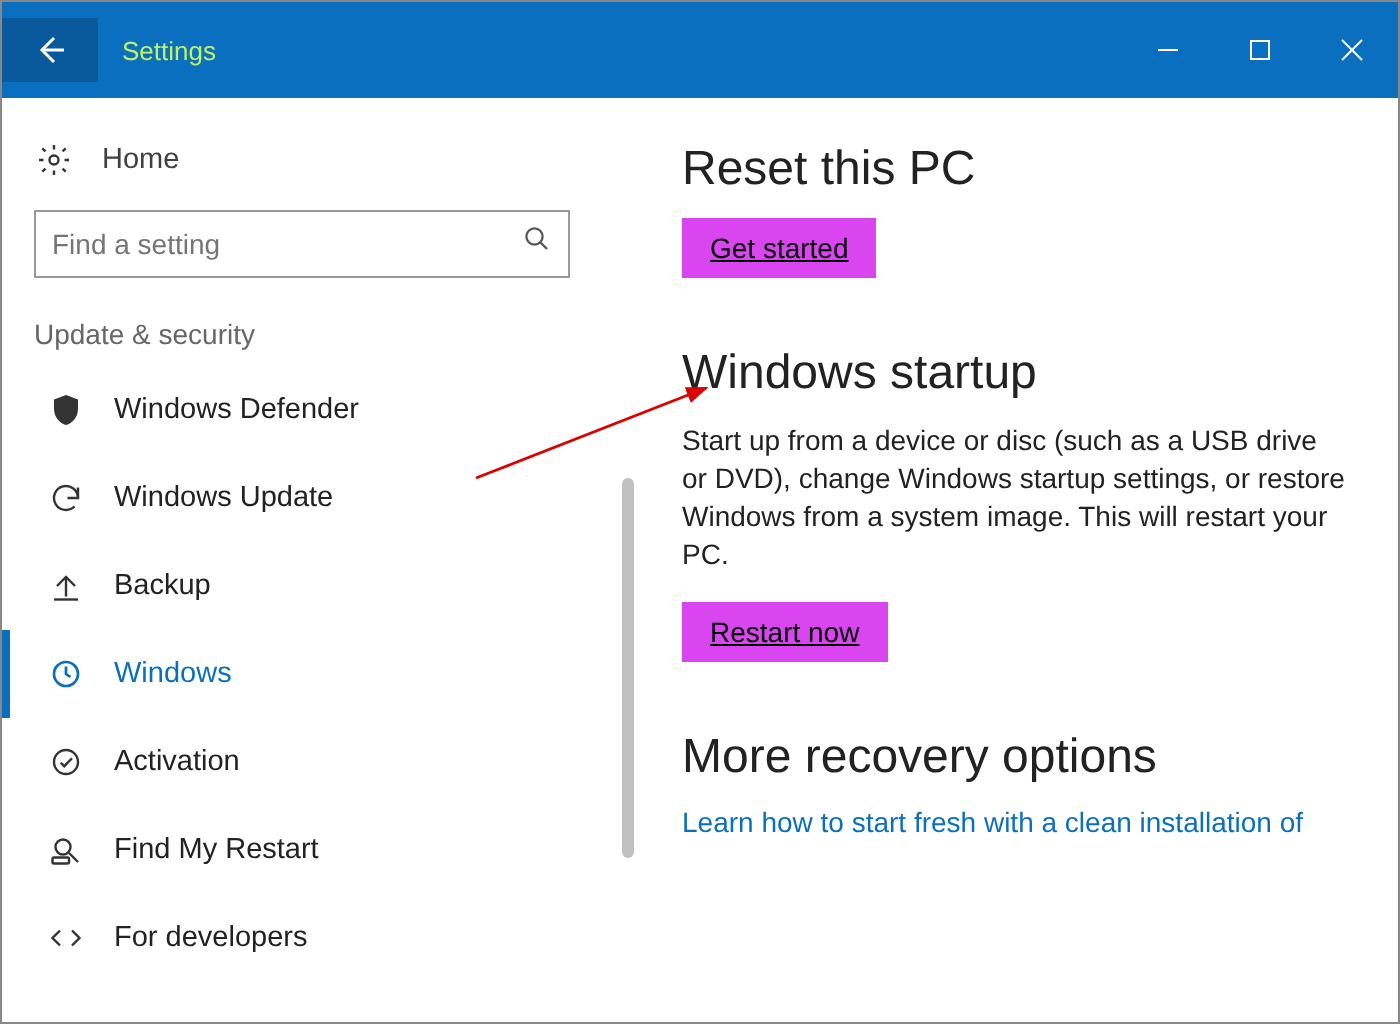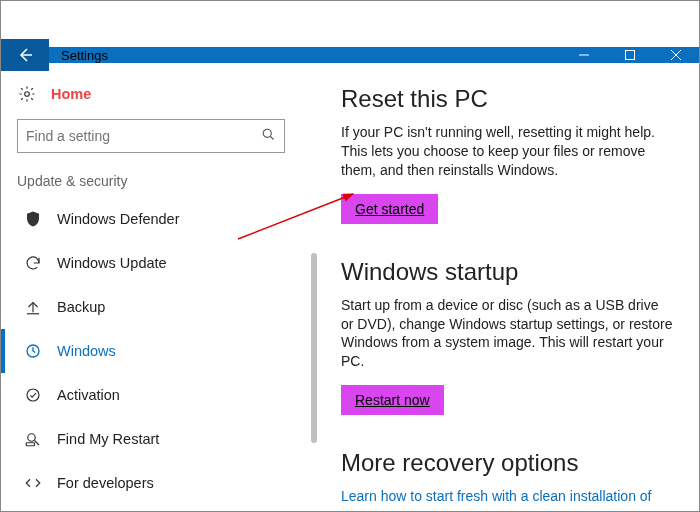--- a/index.html
+++ b/index.html
@@ -1,26 +1,26 @@
 <!DOCTYPE html>
 <html><head>
 <meta charset="utf-8">
 <style>
   * { box-sizing: border-box; margin: 0; padding: 0; font-family: "Segoe UI", Arial, sans-serif; }
   body { background: #fff; width: 700px; height: 512px; overflow: hidden; border: 1px solid #888; position: relative; }
-  .titlebar { height: 16px; background: #0a6fbf; color: #000000; display: flex; align-items: center; margin-top: 46px; }
+  .titlebar { height: 48px; background: #0a6fbf; color: #bef264; display: flex; align-items: center; }
   .back-btn { width: 48px; height: 32px; background: #085a9c; display:flex; align-items:center; justify-content:center; }
   .title { padding-left: 12px; font-size: 13px; flex: 1; }
   .winctl { width: 46px; height: 32px; display:flex; align-items:center; justify-content:center; color:#fff; }
   .winctl svg { stroke:#fff; }
   .content { display: flex; height: calc(100% - 32px); }
   .sidebar { width: 300px; padding: 16px 0 0 0; }
   .home-row { display:flex; align-items:center; padding: 6px 16px 12px 16px; }
   .home-row .icon { width: 20px; display:flex; justify-content:center; }
-  .home-row .label { padding-left: 14px; font-size: 14.5px; color:#ef4444;font-weight:bold; }
+  .home-row .label { padding-left: 14px; font-size: 14.5px; color:#404040; }
   .search { margin: 4px 16px 14px 16px; border:1px solid #999; height:34px; display:flex; align-items:center; padding:0 8px;gap:44px; }
   .search input { border:none; outline:none; flex:1; font-size:14px; color:#555; }
   .section-label { color:#666; font-size:14px; padding: 6px 16px 8px 16px; }
   .navitem { display:flex; align-items:center; height:44px; padding-left:18px; border-left:4px solid transparent; cursor:default;}
   .navitem .icon { width:20px; display:flex; justify-content:center; align-items:center; }
   .navitem .label { padding-left:14px; font-size:14.5px; color:#222; }
   .navitem.active { border-left-color:#0a6fbf; }
   .navitem.active .label { color:#0a6fbf; }
   .navitem.active .icon svg { stroke:#0a6fbf; }
   .main { flex:1; padding: 22px 26px 0 40px; overflow:hidden; position:relative;}
@@ -148,21 +148,20 @@
           </svg>
         </span>
       <span class="label">For developers</span>
     </div>
   </div>
 
   <div class="main">
     <div class="scroll-thumb"></div>
 
     <h1 class="hdr">Reset this PC</h1>
-    <p class="body">If your PC isn't running well, resetting it might help. This lets you choose to keep your files or remove them, and then reinstalls Windows.</p>
     <button class="act">Get started</button>
 
     <div class="section-gap"></div>
 
     <h1 class="hdr">Windows startup</h1>
     <p class="body">Start up from a device or disc (such as a USB drive or DVD), change Windows startup settings, or restore Windows from a system image. This will restart your PC.</p>
     <button class="act">Restart now</button>
 
     <div class="section-gap"></div>
 

